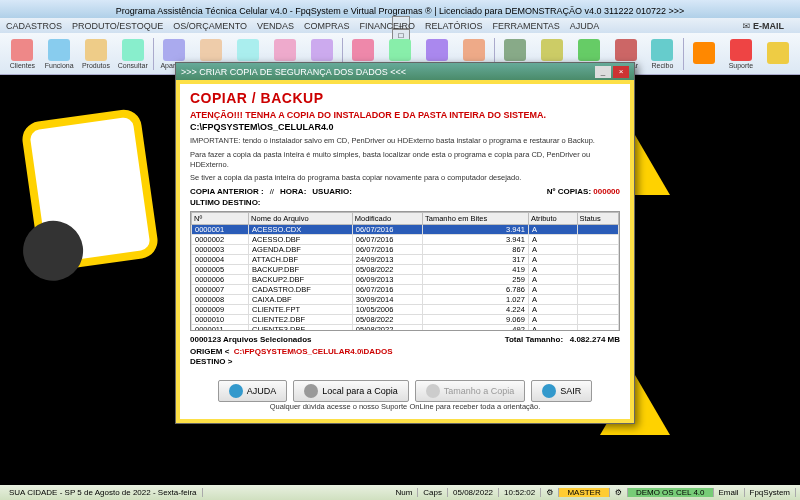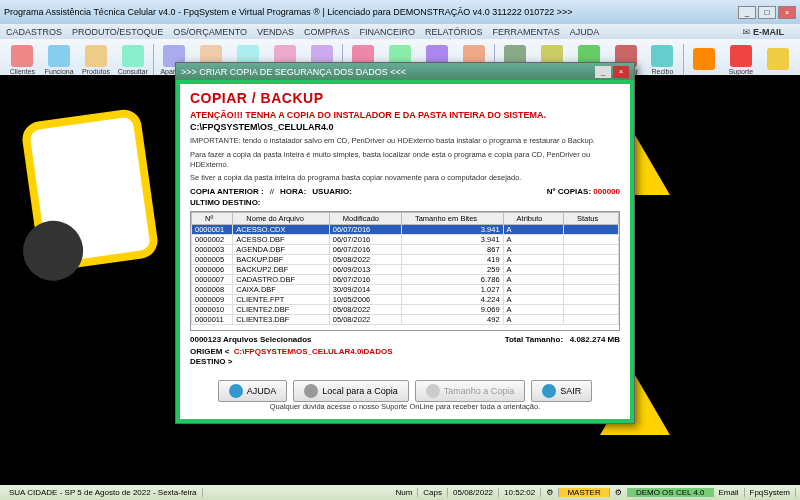--- a/index.html
+++ b/index.html
@@ -1,19 +1,19 @@
 <!DOCTYPE html>
 <html><head>
 <meta charset="utf-8">
 <style>
 * { margin:0; padding:0; box-sizing:border-box; font-family:Tahoma,Arial,sans-serif; }
 body { width:800px; height:500px; background:#000; overflow:hidden; position:relative; }
 
 
-.titlebar { height:18px; background:linear-gradient(#d8e8f8,#b0d0e8); display:flex; align-items:center; padding:12px 4px; font-size:9px; color:#000; }
+.titlebar { height:18px; background:linear-gradient(#d8e8f8,#b0d0e8); display:flex; align-items:center; padding:6px 4px; font-size:9px; color:#000;flex-direction:column; }
 .titlebar .spacer { flex:1; }
 .winbtn { width:18px; height:13px; background:#e0e8f0; border:1px solid #888; margin-left:2px; text-align:center; line-height:11px; font-size:8px; cursor:pointer; }
 .winbtn.close { background:#d66; color:#fff; }
 
 
 .menubar { height:15px; background:linear-gradient(#e8f0f8,#d0e0f0); display:flex; align-items:center; padding:0 6px; font-size:9px; color:#333; }
 .menubar span { margin-right:10px; cursor:pointer; }
 .menubar .email { margin-left:auto; display:flex; align-items:center; gap:3px; }
 
 
@@ -24,38 +24,38 @@
 
 
 .desktop { position:absolute; top:75px; left:0; right:0; bottom:15px; background:#000; }
 .bgicon { position:absolute; left:30px; top:40px; width:120px; height:150px; background:#ffd200; border-radius:18px; transform:rotate(-8deg); }
 .bgicon::before { content:""; position:absolute; inset:8px; background:#fff; border-radius:10px; }
 .bgicon .gear { position:absolute; left:-15px; bottom:-10px; width:60px; height:60px; background:#333; border-radius:50%; }
 .bgtri1 { position:absolute; right:130px; top:60px; width:0; height:0; border-left:35px solid transparent; border-right:35px solid transparent; border-bottom:60px solid #ffd200; }
 .bgtri2 { position:absolute; right:130px; bottom:50px; width:0; height:0; border-left:35px solid transparent; border-right:35px solid transparent; border-bottom:60px solid #ffd200; }
 
 
-.dialog { position:absolute; left:175px; top:62px; width:460px; background:#22c55e; border:1px solid #666; box-shadow:3px 3px 8px rgba(0,0,0,.5); }
+.dialog { position:absolute; left:175px; top:62px; width:460px; background:#fde047; border:1px solid #666; box-shadow:3px 3px 8px rgba(0,0,0,.5); }
 .dlgtitle { height:17px; background:linear-gradient(#6a9,#4a8b6a); color:#fff; font-size:9px; display:flex; align-items:center; padding:0 5px; }
 .dlgtitle .spacer { flex:1; }
 .dlgbtn { width:16px; height:12px; margin-left:2px; font-size:8px; text-align:center; line-height:11px; }
 .dlgbtn.min { background:#ddd; color:#333; }
 .dlgbtn.cls { background:#c33; color:#fff; }
 .dlgbody { padding:6px 10px 8px; background:#fff; margin:4px; }
 .h1 { color:#c00; font-size:14px; font-weight:bold; margin-bottom:4px; letter-spacing:.5px; }
 .h2 { color:#c00; font-size:9px; font-weight:bold; margin-bottom:2px; }
 .path { font-size:9px; font-weight:bold; margin-bottom:4px; }
 .note { font-size:7.5px; color:#333; margin-bottom:4px; line-height:1.3; }
 .row { display:flex; font-size:8px; margin-bottom:2px; gap:6px; }
 .row .lbl { font-weight:bold; }
 .row .copias { margin-left:auto; }
 .row .copias b { color:#c00; }
 .tblwrap { border:1px solid #999; height:120px; overflow:hidden; margin:4px 0; }
 table { width:100%; border-collapse:collapse; font-size:7.5px; }
-th { background:#eee; border:1px solid #bbb; padding:1px 13px; text-align:left; font-weight:normal; }
+th { background:#eee; border:1px solid #bbb; padding:1px 2px; text-align:left; font-weight:normal; }
 td { border:1px solid #ddd; padding:0 3px; white-space:nowrap; }
 tr.sel td { background:#2a5cb8; color:#fff; }
 .td-r { text-align:right; }
 .summary { font-size:8px; font-weight:bold; display:flex; margin:3px 0; }
 .summary .sp { flex:1; }
 .origem { font-size:8px; margin:1px 0; }
 .origem .p { color:#c00; font-weight:bold; }
 .btnrow { display:flex; gap:6px; justify-content:center; margin-top:8px; padding-top:6px; }
 .dbtn { display:flex; align-items:center; gap:4px; padding:3px 10px; font-size:9px; background:linear-gradient(#fafafa,#e0e0e0); border:1px solid #999; border-radius:2px; cursor:pointer; }
 .dbtn.dis { color:#999; }
@@ -248,20 +248,28 @@
             </tr>
             <tr>
               <td>0000003</td>
               <td>AGENDA.DBF</td>
               <td>06/07/2016</td>
               <td class="td-r">867</td>
               <td>A</td>
               <td></td>
             </tr>
             <tr>
+              <td>0000004</td>
+              <td>ATTACH.DBF</td>
+              <td>24/09/2013</td>
+              <td class="td-r">317</td>
+              <td>A</td>
+              <td></td>
+            </tr>
+            <tr>
               <td>0000005</td>
               <td>BACKUP.DBF</td>
               <td>05/08/2022</td>
               <td class="td-r">419</td>
               <td>A</td>
               <td></td>
             </tr>
             <tr>
               <td>0000006</td>
               <td>BACKUP2.DBF</td>

